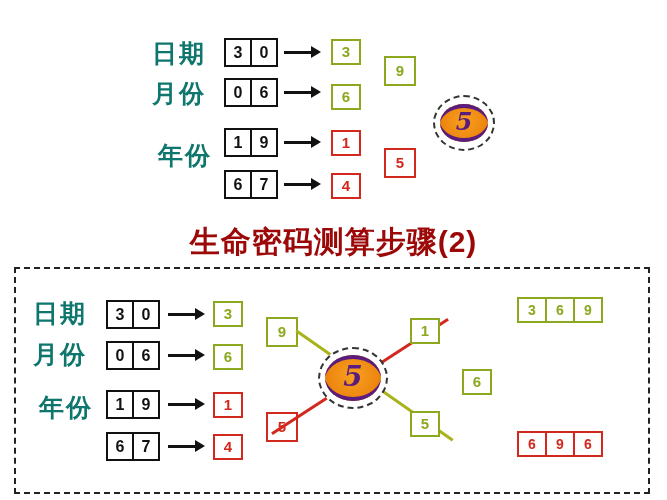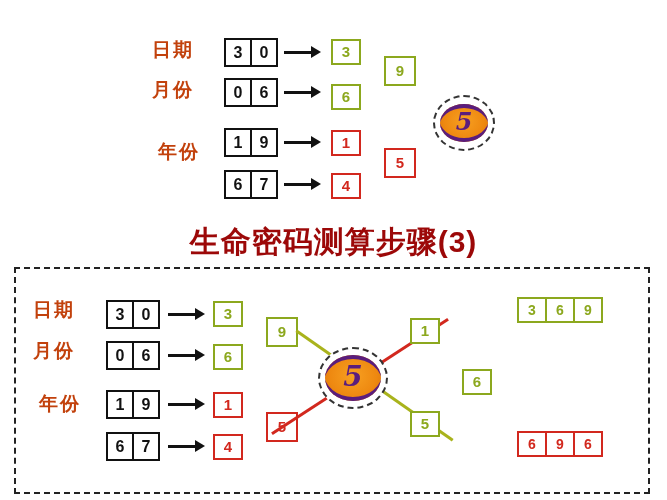--- a/index.html
+++ b/index.html
@@ -1,20 +1,20 @@
 <!DOCTYPE html>
 <html><head>
 <meta charset="utf-8">
 <style>
   html,body{margin:0;padding:0;background:#ffffff;}
   .stage{
     position:relative;width:667px;height:500px;background:#ffffff;overflow:hidden;
     font-family:"Liberation Sans","DejaVu Sans",sans-serif;
   }
-  .lbl{position:absolute;font-size:19px;font-weight:bold;color:#c2410c;letter-spacing:2px;white-space:nowrap;}
+  .lbl{position:absolute;font-size:25px;font-weight:bold;color:#0f766e;letter-spacing:2px;white-space:nowrap;}
   .dbox{position:absolute;display:flex;border:2px solid #111;background:#fff;}
   .cell{width:24px;height:25px;line-height:25px;text-align:center;font-size:16px;font-weight:bold;color:#111;}
   .cell + .cell{border-left:2px solid #111;}
   .rbox{position:absolute;width:26px;height:22px;line-height:22px;text-align:center;
         font-size:15px;font-weight:bold;border:2px solid;background:#fff;}
   .sbox{position:absolute;width:28px;height:26px;line-height:26px;text-align:center;
         font-size:15px;font-weight:bold;border:2px solid;background:#fff;}
   .green{border-color:#8ca81e;color:#8ca81e;}
   .red{border-color:#d2281e;color:#d2281e;}
   .cross{z-index:3;}
@@ -84,21 +84,21 @@
   </div>
   <div class="arrow" style="left:284px;top:183px"></div>
   <div class="rbox red" style="left:331px;top:173px">4</div>
 
   <div class="medallion" style="left:433px;top:95px">
     <div class="med-core">
       <span class="med-num">5</span>
     </div>
   </div>
 
-  <h1 class="title">生命密码测算步骤(3)</h1>
+  <h1 class="title">生命密码测算步骤(2)</h1>
 
   <div class="panel"></div>
 
   <span class="lbl" style="left:33px;top:297px">日期</span>
   <div class="dbox" style="left:106px;top:300px">
     <span class="cell">3</span>
     <span class="cell">0</span>
   </div>
   <div class="arrow" style="left:168px;top:313px"></div>
   <div class="rbox green" style="left:213px;top:301px">3</div>

